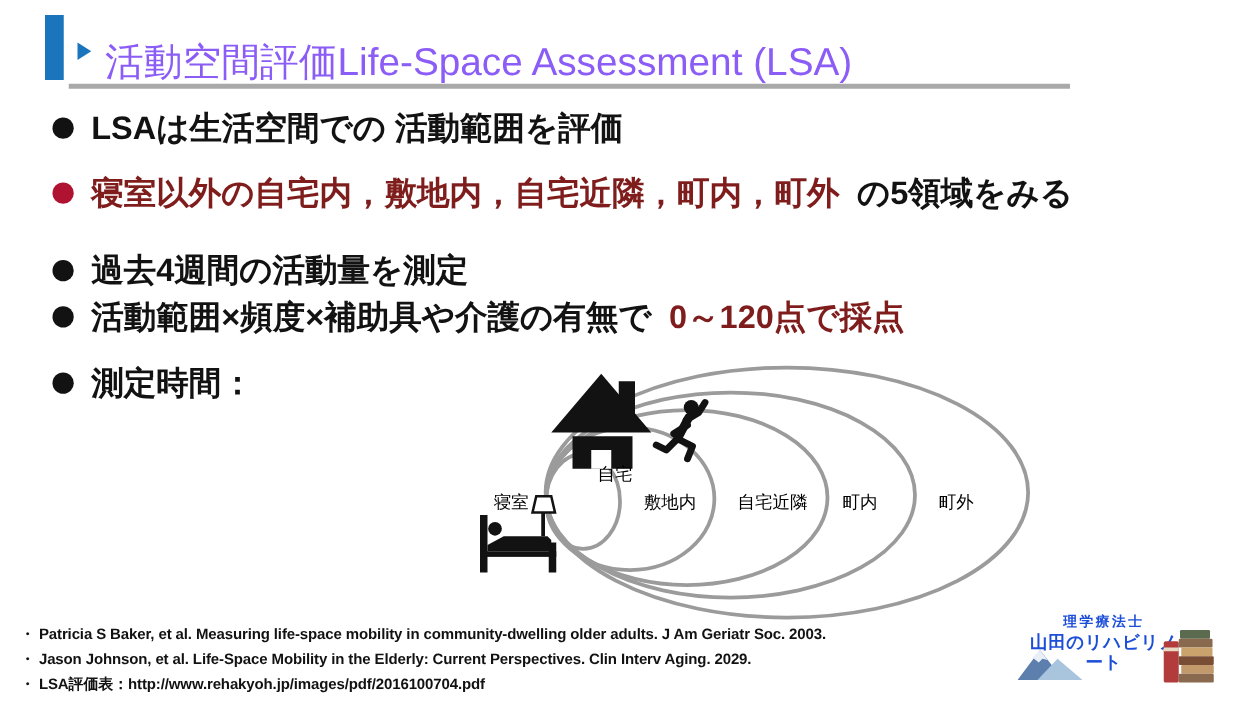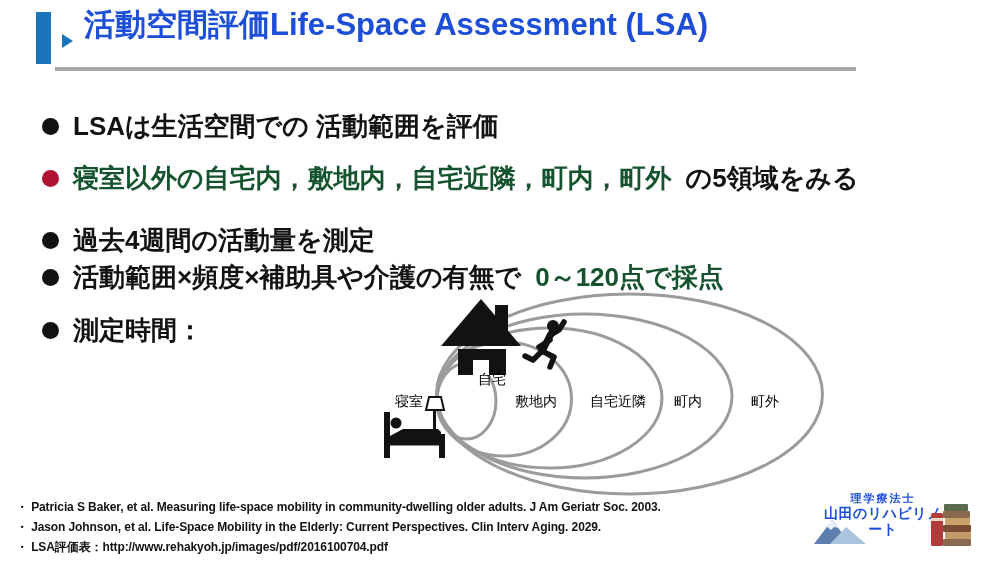--- a/index.html
+++ b/index.html
@@ -7,30 +7,30 @@
     width:1000px;height:563px;background:#ffffff;position:relative;overflow:hidden;
     font-family:"Liberation Sans","DejaVu Sans",sans-serif;
     -webkit-font-smoothing:antialiased;
   }
   .slide{position:absolute;inset:0;}
 
   
   .title-accent{position:absolute;left:36px;top:12px;width:15px;height:52px;background:#1B75BC;}
   .title-tri{position:absolute;left:62px;top:34px;width:0;height:0;
     border-left:11px solid #1B75BC;border-top:7px solid transparent;border-bottom:7px solid transparent;}
-  .page-title{position:absolute;left:84px;top:4px;font-size:31px;font-weight:bold;
-    color:#1d4ed8;white-space:nowrap;letter-spacing:0px;}
+  .page-title{position:absolute;left:84px;top:29px;font-size:31px;font-weight:normal;
+    color:#8b5cf6;white-space:nowrap;letter-spacing:0px;}
   .title-underline{position:absolute;left:55px;top:67px;width:801px;height:4px;background:#A9A9A9;}
 
   
   .bullet-row{position:absolute;left:42px;display:flex;align-items:center;gap:14px;
-    font-size:26px;font-weight:bold;color:#121212;white-space:nowrap;line-height:1;margin-top:24px;}
+    font-size:26px;font-weight:bold;color:#121212;white-space:nowrap;line-height:1;}
   .bullet-dot{width:17px;height:17px;border-radius:50%;background:#121212;flex:none;}
   .bullet-dot.red{background:#B01232;}
-  .red-text{color:#14532d;}
+  .red-text{color:#7f1d1d;}
   .row1{top:89px;} .row2{top:141px;} .row3{top:203px;} .row4{top:240px;} .row5{top:293px;}
 
   
   .diagram-svg{position:absolute;left:380px;top:280px;width:460px;height:220px;}
   .region-label{position:absolute;transform:translate(-50%,-50%);font-size:14px;font-weight:normal;
     color:#000000;white-space:nowrap;line-height:1;}
 
   
   .refs{position:absolute;left:16px;top:497px;font-size:12px;font-weight:bold;color:#121212;
     line-height:20px;letter-spacing:-0.1px;white-space:nowrap;}

